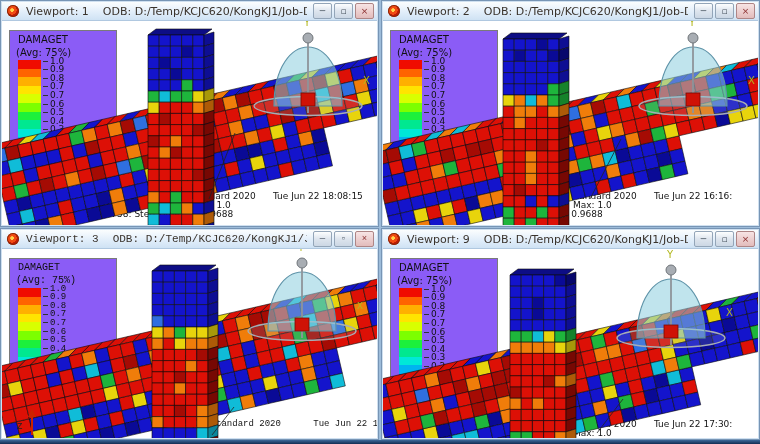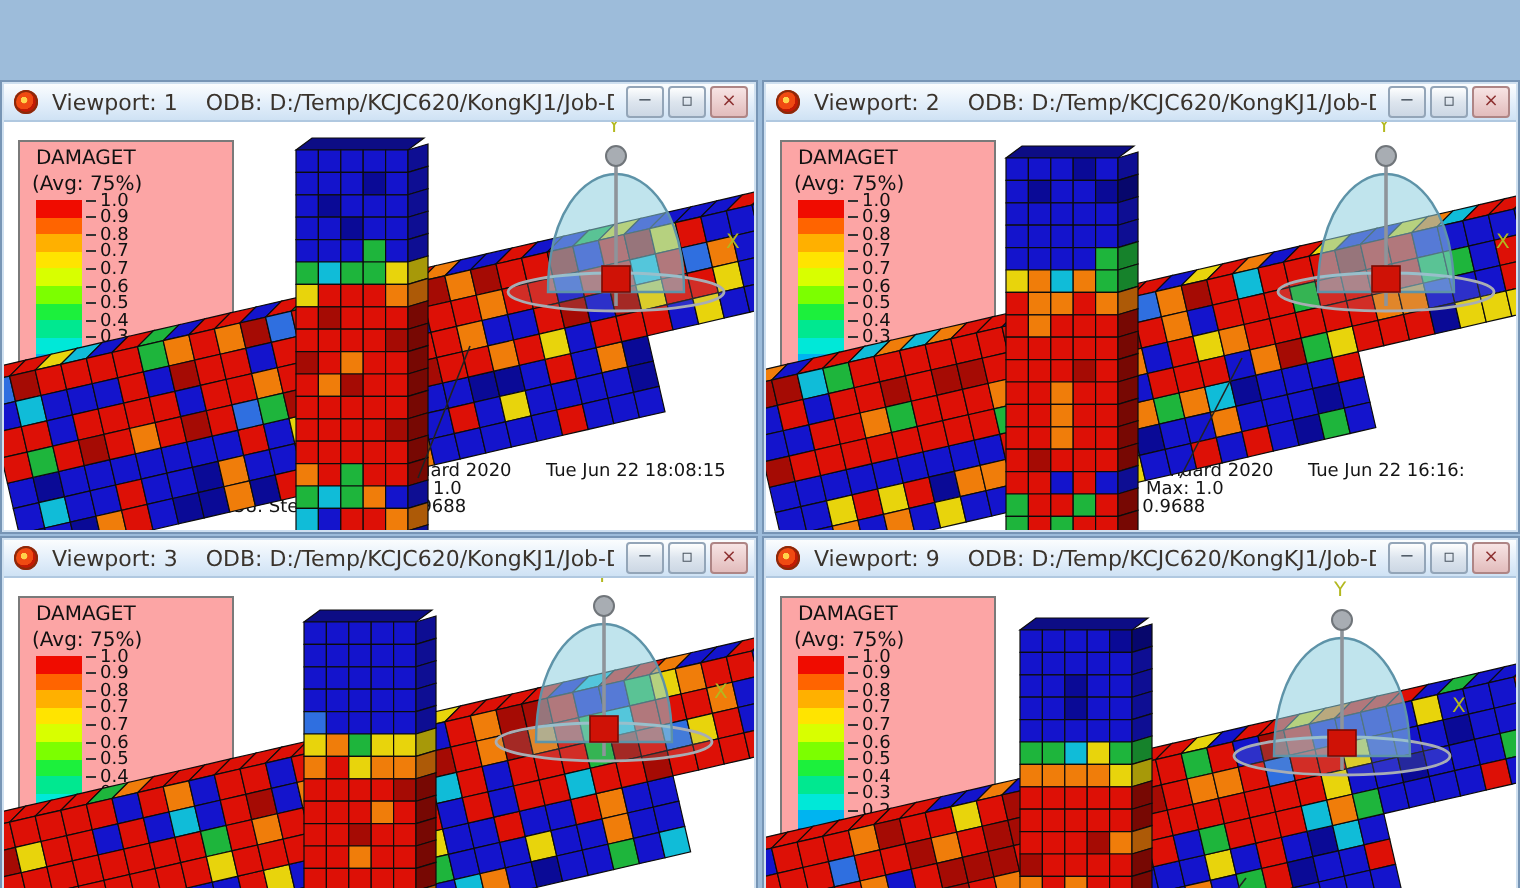--- a/index.html
+++ b/index.html
@@ -1,44 +1,44 @@
 <!DOCTYPE html>
 <html><head>
 <meta charset="utf-8">
 <style>
   html,body{margin:0;padding:0;}
   body{width:760px;height:444px;position:relative;overflow:hidden;
        background:#9dbcda;font-family:"DejaVu Sans",sans-serif;}
-  .stage{position:absolute;inset:0;margin-top:40px;}
+  .stage{position:absolute;inset:0;}
   .viewport{position:absolute;background:#fff;border:1px solid #7795b5;
             box-shadow:0 0 0 1px #cfe0f0 inset;box-sizing:border-box;}
   #vp1{left:0;top:0;width:379px;height:227px;}
   #vp2{left:381px;top:0;width:379px;height:227px;}
-  #vp3{left:0;top:228px;width:379px;height:212px;}
+  #vp3{left:0;top:228px;width:379px;height:212px;font-family:Liberation Mono, monospace;}
   #vp4{left:381px;top:228px;width:379px;height:212px;}
   .titlebar{position:absolute;left:1px;right:1px;top:1px;height:19px;
             background:linear-gradient(#fbfdfe,#e2eefa 55%,#cfe2f4);
             border-bottom:1px solid #b0c8e0;display:flex;align-items:center;
             padding:0 3px 0 5px;box-sizing:border-box;}
   .vp-icon{width:12px;height:12px;border-radius:50%;flex:0 0 auto;
            background:radial-gradient(circle at 42% 42%,#ffd24a 0 16%,#f04a12 18% 46%,#c11a04 48% 100%);
            box-shadow:0 0 0 1px #8a2a0a inset;}
   .vp-title{font-size:11px;color:#3a332c;margin-left:7px;white-space:pre;}
   .vp-odb{font-size:11px;color:#3a332c;margin-left:14px;white-space:nowrap;
           overflow:hidden;flex:1 1 auto;}
   .wbtns{display:flex;flex:0 0 auto;margin-left:4px;}
   .wbtn{width:17px;height:14px;border:1px solid #93a5b8;border-radius:2px;
         background:linear-gradient(#fdfefe,#dde5ee 50%,#ccd7e4);
         display:flex;align-items:center;justify-content:center;
         font-size:9px;line-height:9px;color:#4a5560;margin-left:2px;}
   .wbtn.close{background:linear-gradient(#f7e4e4,#e2bcbc);color:#8d3030;border-color:#ae8585;}
   .content{position:absolute;left:1px;right:1px;top:20px;bottom:1px;
            background:#fff;overflow:hidden;}
   .legend{position:absolute;left:7px;top:9px;width:106px;height:143px;
-          border:1px solid #7a7a7a;background:#fca5a5;z-index:1;}
+          border:1px solid #7a7a7a;background:#8b5cf6;z-index:1;}
   .legend-title{position:absolute;left:8px;top:3px;font-size:10px;color:#111;}
   .legend-sub{position:absolute;left:6px;top:16px;font-size:10px;color:#111;}
   .lg-swatch{position:absolute;left:8px;width:23px;height:8.6px;}
   .lg-tick{position:absolute;left:33px;font-size:9px;color:#111;white-space:pre;}
   .lg-tick:before{content:"";display:inline-block;width:5px;height:1px;
                   background:#333;margin-right:2px;vertical-align:middle;}
   .stat{position:absolute;font-size:9px;color:#141414;white-space:pre;z-index:2;}
   .model{position:absolute;left:0;top:0;z-index:5;pointer-events:none;}
   .bottombar{position:absolute;left:0;top:440px;width:760px;height:4px;
              background:linear-gradient(#3d6899,#122c52);z-index:10;}

